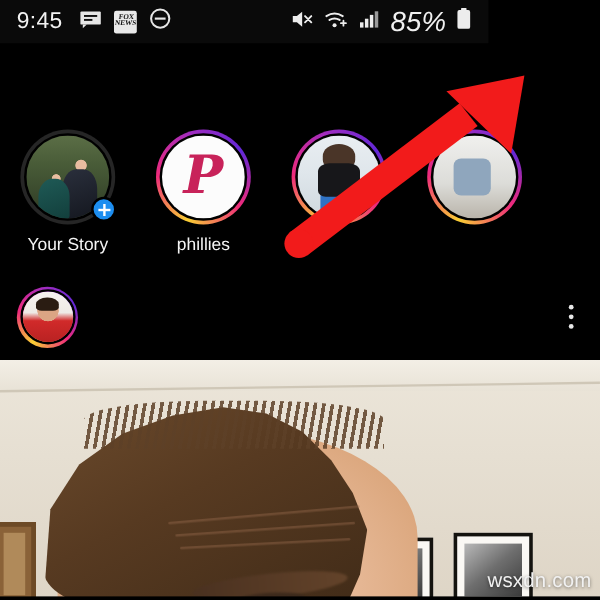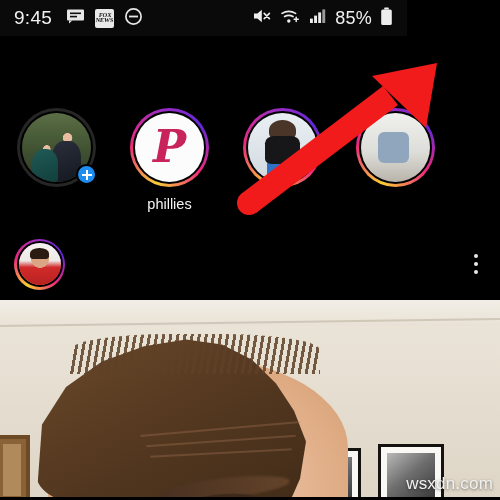--- a/index.html
+++ b/index.html
@@ -5,21 +5,21 @@
   html,body{margin:0;padding:0;background:#000;}
   body{width:500px;height:500px;overflow:hidden;font-family:"Liberation Sans",sans-serif;}
   .phone{position:relative;width:500px;height:500px;background:#000;overflow:hidden;}
 
   
   .statusbar{position:absolute;left:0;top:0;width:407px;height:36px;background:#0a0a0a;
              display:flex;align-items:center;padding:0 14px;box-sizing:border-box;}
   .clock{color:#f2f2f2;font-size:19px;letter-spacing:.3px;font-weight:400;}
   .sb-left-icons{display:flex;align-items:center;gap:10px;margin-left:14px;}
   .sb-right{margin-left:auto;display:flex;align-items:center;gap:8px;}
-  .battpct{color:#f0f0f0;font-size:18px;letter-spacing:.2px;}
+  .battpct{color:#f0f0f0;font-size:23px;letter-spacing:.2px;font-style:italic;}
   .fox{width:19px;height:19px;background:#e9e9e9;border-radius:2px;display:flex;
        align-items:center;justify-content:center;overflow:hidden;}
   .fox span{color:#111;font-size:6px;font-weight:bold;font-family:"Liberation Serif",serif;
             line-height:5px;text-align:center;transform:skewX(-8deg);}
 
   
   .appbar{position:absolute;left:0;top:36px;width:500px;height:61px;background:#1b1b1b;
           display:flex;align-items:center;padding:0 18px;box-sizing:border-box;}
   .logo-text{color:#fff;font-size:31px;margin-left:17px;font-family:"DejaVu Serif",serif;
              font-style:italic;font-weight:400;letter-spacing:.5px;}
@@ -203,20 +203,21 @@
 
   <div class="stories">
 
     <div class="story">
       <div class="ring none">
         <div class="ring-inner">
           <div class="av-couple"></div>
         </div>
       </div>
       <div class="plusbadge"></div>
+      <div class="slabel">Your Story</div>
     </div>
 
 
     <div class="story">
       <div class="ring">
         <div class="ring-inner">
           <div class="av-phillies">
               <span>P</span>
             </div>
         </div>

